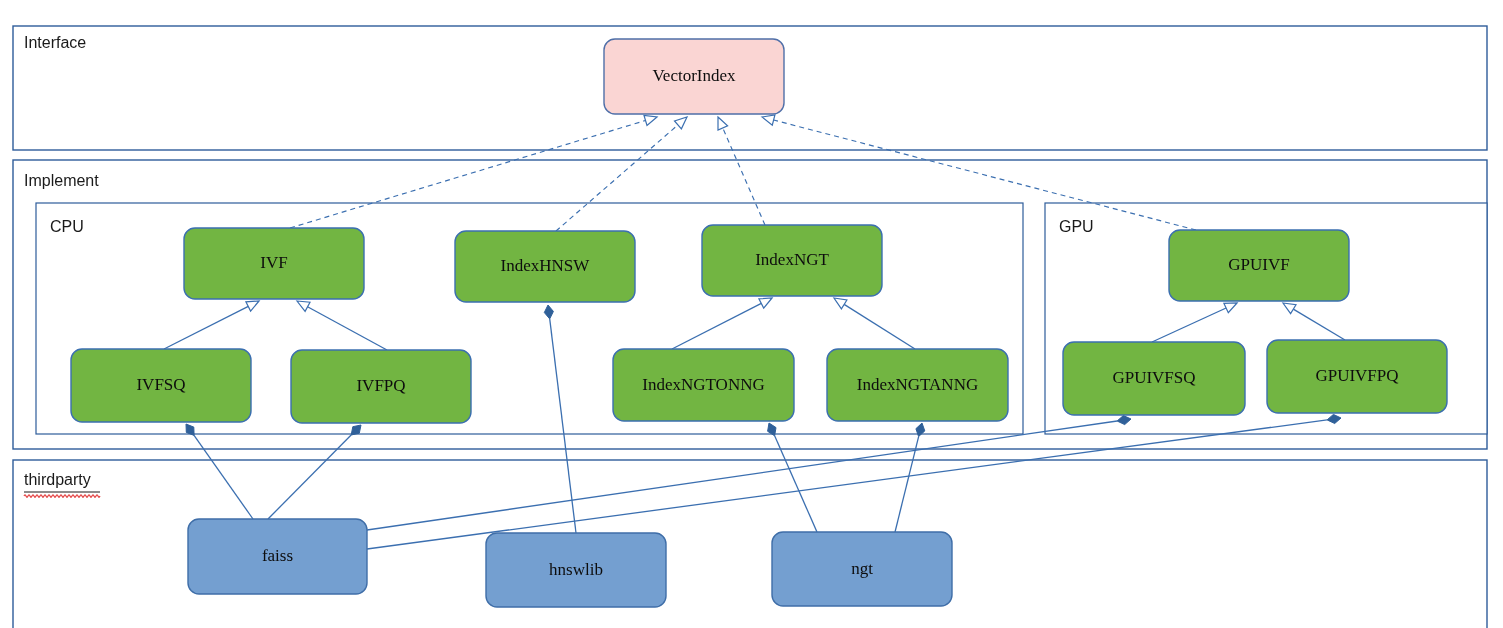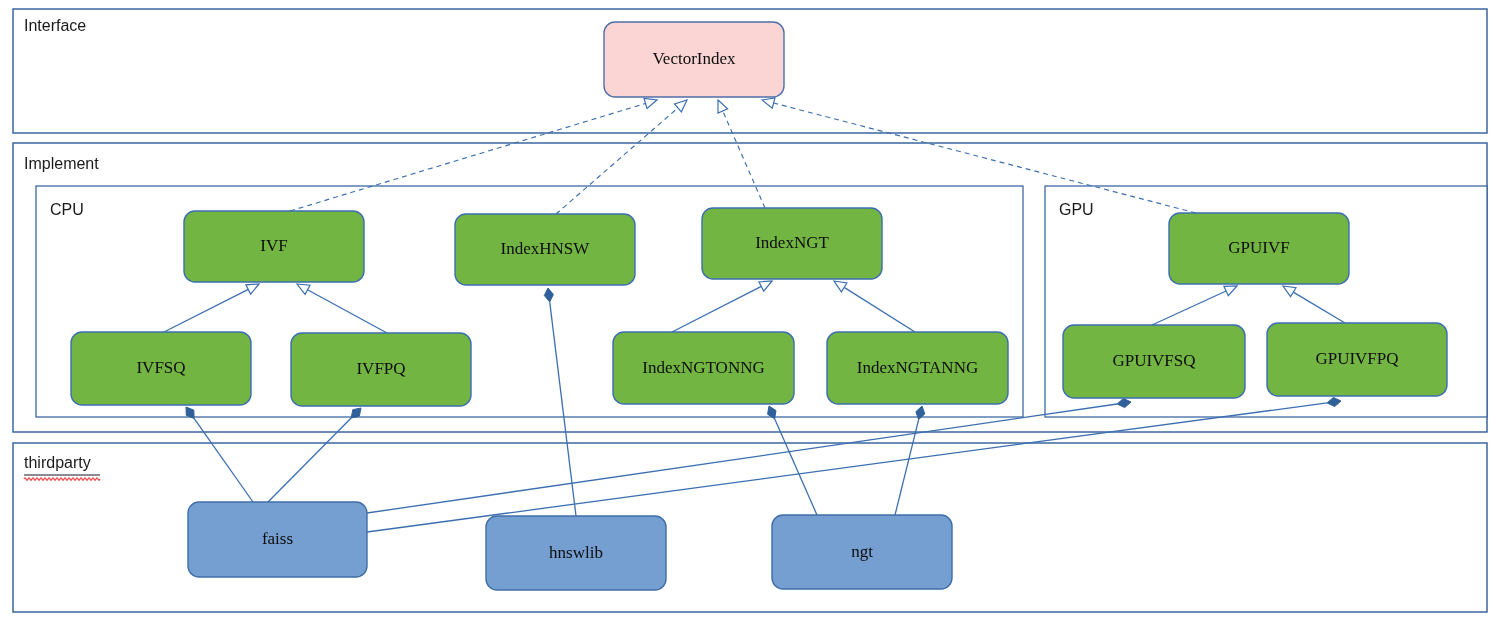--- a/index.html
+++ b/index.html
@@ -1,17 +1,17 @@
 <!DOCTYPE html>
 <html><head>
 <meta charset="utf-8">
 <style>
   html,body{margin:0;padding:0;background:#ffffff;}
   body{width:1503px;height:628px;font-family:"Liberation Sans",sans-serif;overflow:hidden;}
-  #stage{position:relative;width:1503px;height:480px;}
+  #stage{position:relative;width:1503px;height:480px;margin-top:17px;}
   svg#diagram{position:absolute;left:0;top:0;width:1503px;height:628px;display:block;}
   .grp-rect{fill:#ffffff;stroke:#2e5c9a;stroke-width:1.4;}
   .grp-rect.inner{stroke-width:1.2;}
   .grp-label{font-family:"Liberation Sans",sans-serif;font-size:16px;fill:#1a1a1a;dominant-baseline:middle;}
   .node-rect{stroke:#3b6fb0;stroke-width:1.4;}
   .node-rect.iface{fill:#fad5d3;stroke:#4f6fa8;}
   .node-rect.impl{fill:#72b542;stroke:#3b6fb0;}
   .node-rect.third{fill:#749fd0;stroke:#3f6ea8;}
   .node-label{font-family:"Liberation Serif",serif;font-size:17px;fill:#0d0d0d;text-anchor:middle;dominant-baseline:middle;}
   .edge{fill:none;stroke:#3b6fb0;stroke-width:1.3;}

